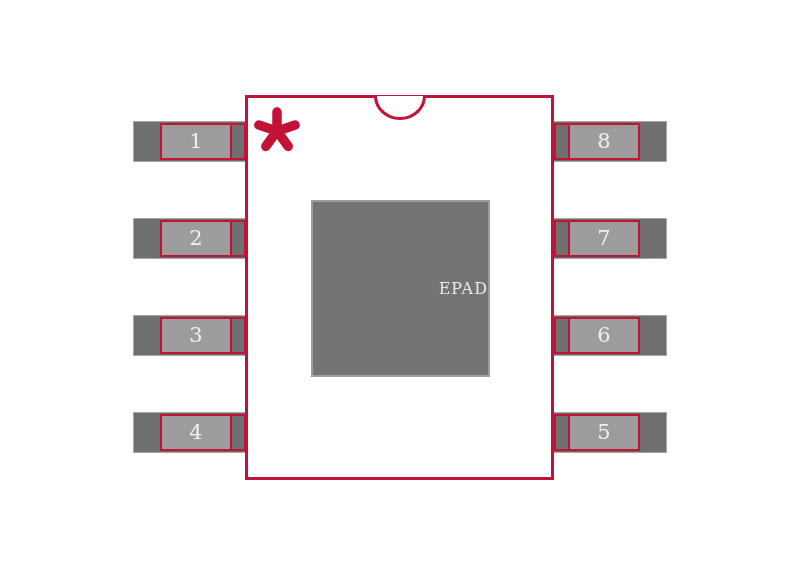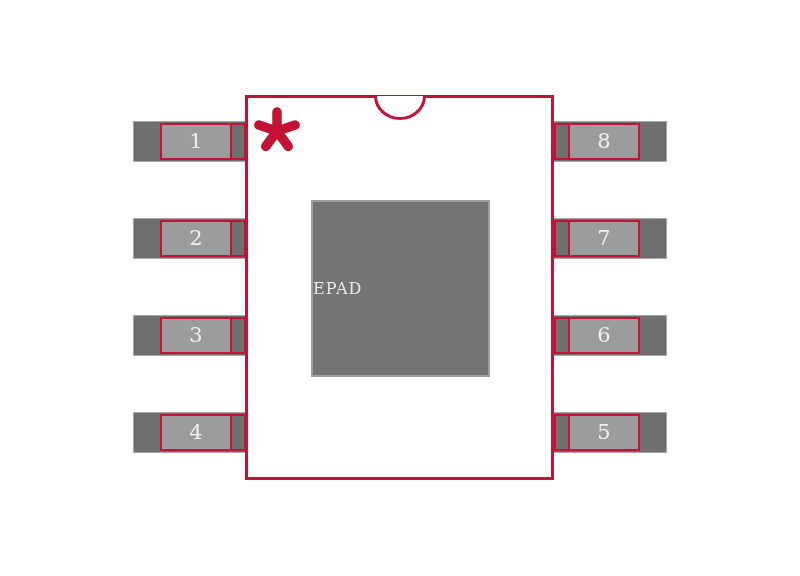--- a/index.html
+++ b/index.html
@@ -34,21 +34,21 @@
     left:3px;top:7px;
     width:52px;height:52px;
   }
   .epad{
     position:absolute;
     left:63px;top:102px;
     width:179px;height:177px;
     box-sizing:border-box;
     background:#747474;
     border:2px solid #9e9e9e;
-    display:flex;align-items:center;justify-content:flex-start;
+    display:flex;align-items:center;justify-content:flex-end;
   }
   .epad-label{
     color:#e9e9e9;
     font-size:16px;
     letter-spacing:1px;
   }
   
   .pin{
     position:absolute;
     width:114px;height:41px;

